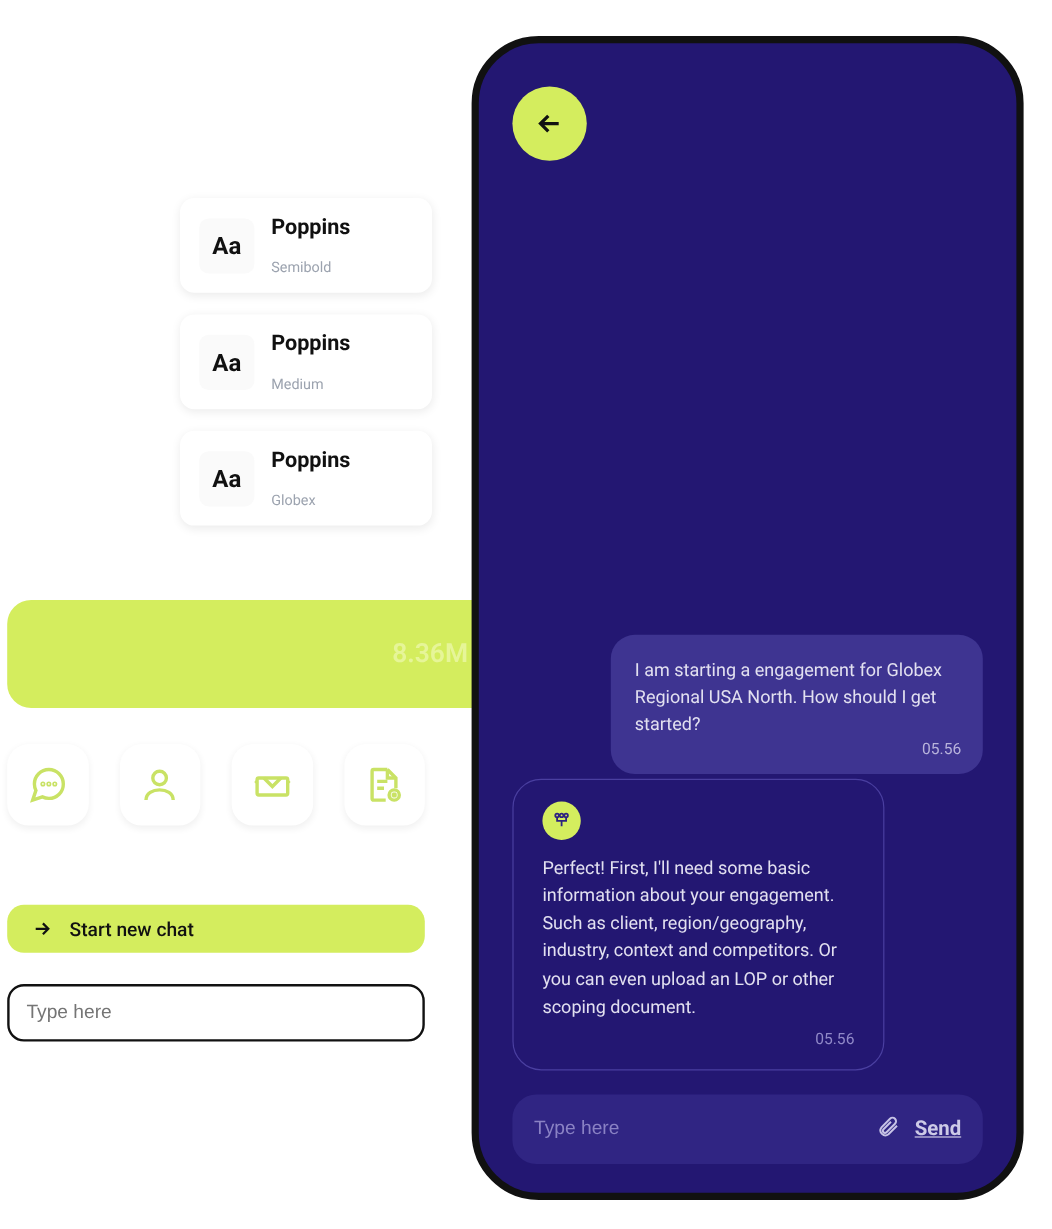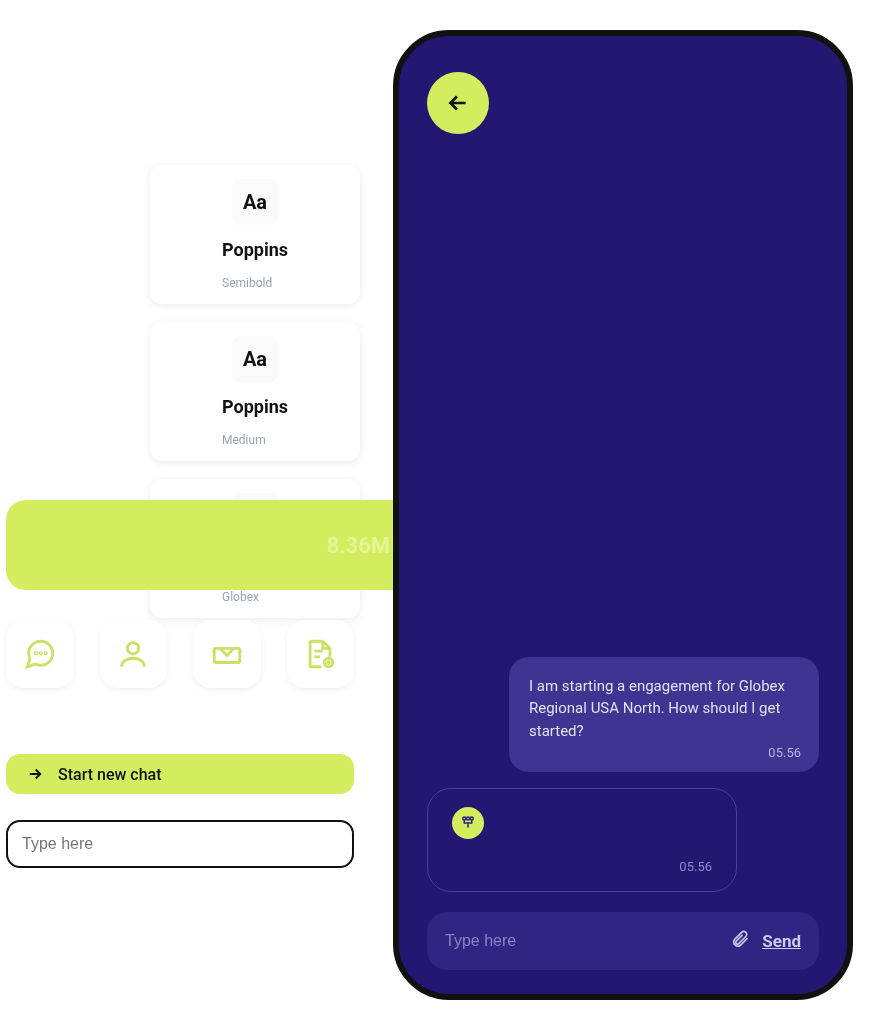--- a/index.html
+++ b/index.html
@@ -20,21 +20,20 @@
   }
   .font-card {
     background: #fff;
     border-radius: 12px;
     box-shadow: 0 2px 8px rgba(0,0,0,0.08);
     padding: 14px 16px;
     margin-bottom: 18px;
     display: flex;
     align-items: center;
     gap: 14px;
-    flex-direction: column;
   }
   .font-swatch {
     width: 46px;
     height: 46px;
     background: #fafafa;
     border-radius: 8px;
     display: flex;
     align-items: center;
     justify-content: center;
     font-size: 20px;
@@ -160,21 +159,21 @@
     justify-content: center;
     cursor: pointer;
   }
   .back-btn svg { width: 26px; height: 26px; stroke: #111; stroke-width: 2.5; fill: none; }
   
   .chat-area {
     flex: 1;
     display: flex;
     flex-direction: column;
     justify-content: flex-end;
-    gap: 16px;
+    gap: 4px;
     padding-bottom: 20px;
   }
   
   .msg-user {
     align-self: flex-end;
     background: #3e3491;
     border-radius: 20px;
     padding: 18px 20px 30px 20px;
     color: #e2e0f0;
     font-size: 15px;
@@ -338,20 +337,22 @@
 
     <div class="msg-bot">
       <div class="bot-avatar">
         <svg viewBox="0 0 24 24">
             <circle cx="7" cy="6" r="2"></circle>
             <circle cx="17" cy="6" r="2"></circle>
             <circle cx="12" cy="6" r="2"></circle>
             <path d="M7 8v4h5m5-4v4h-5m0 0v6"></path>
           </svg>
       </div>
+      <span style="white-space:pre-line;">Perfect! First, I'll need some basic information about your engagement.
+Such as client, region/geography, industry, context and competitors. Or you can even upload an LOP or other scoping document.</span>
       <span class="ts">05.56</span>
     </div>
   </div>
 
   <div class="phone-input-row">
     <input type="text" placeholder="Type here" style="">
     <span class="attach-btn">
       <svg viewBox="0 0 24 24">
           <path d="M21 11l-8.5 8.5a5 5 0 0 1-7-7L14 4a3.5 3.5 0 0 1 5 5l-8.5 8.5a2 2 0 0 1-3-3L15 7"></path>
         </svg>

